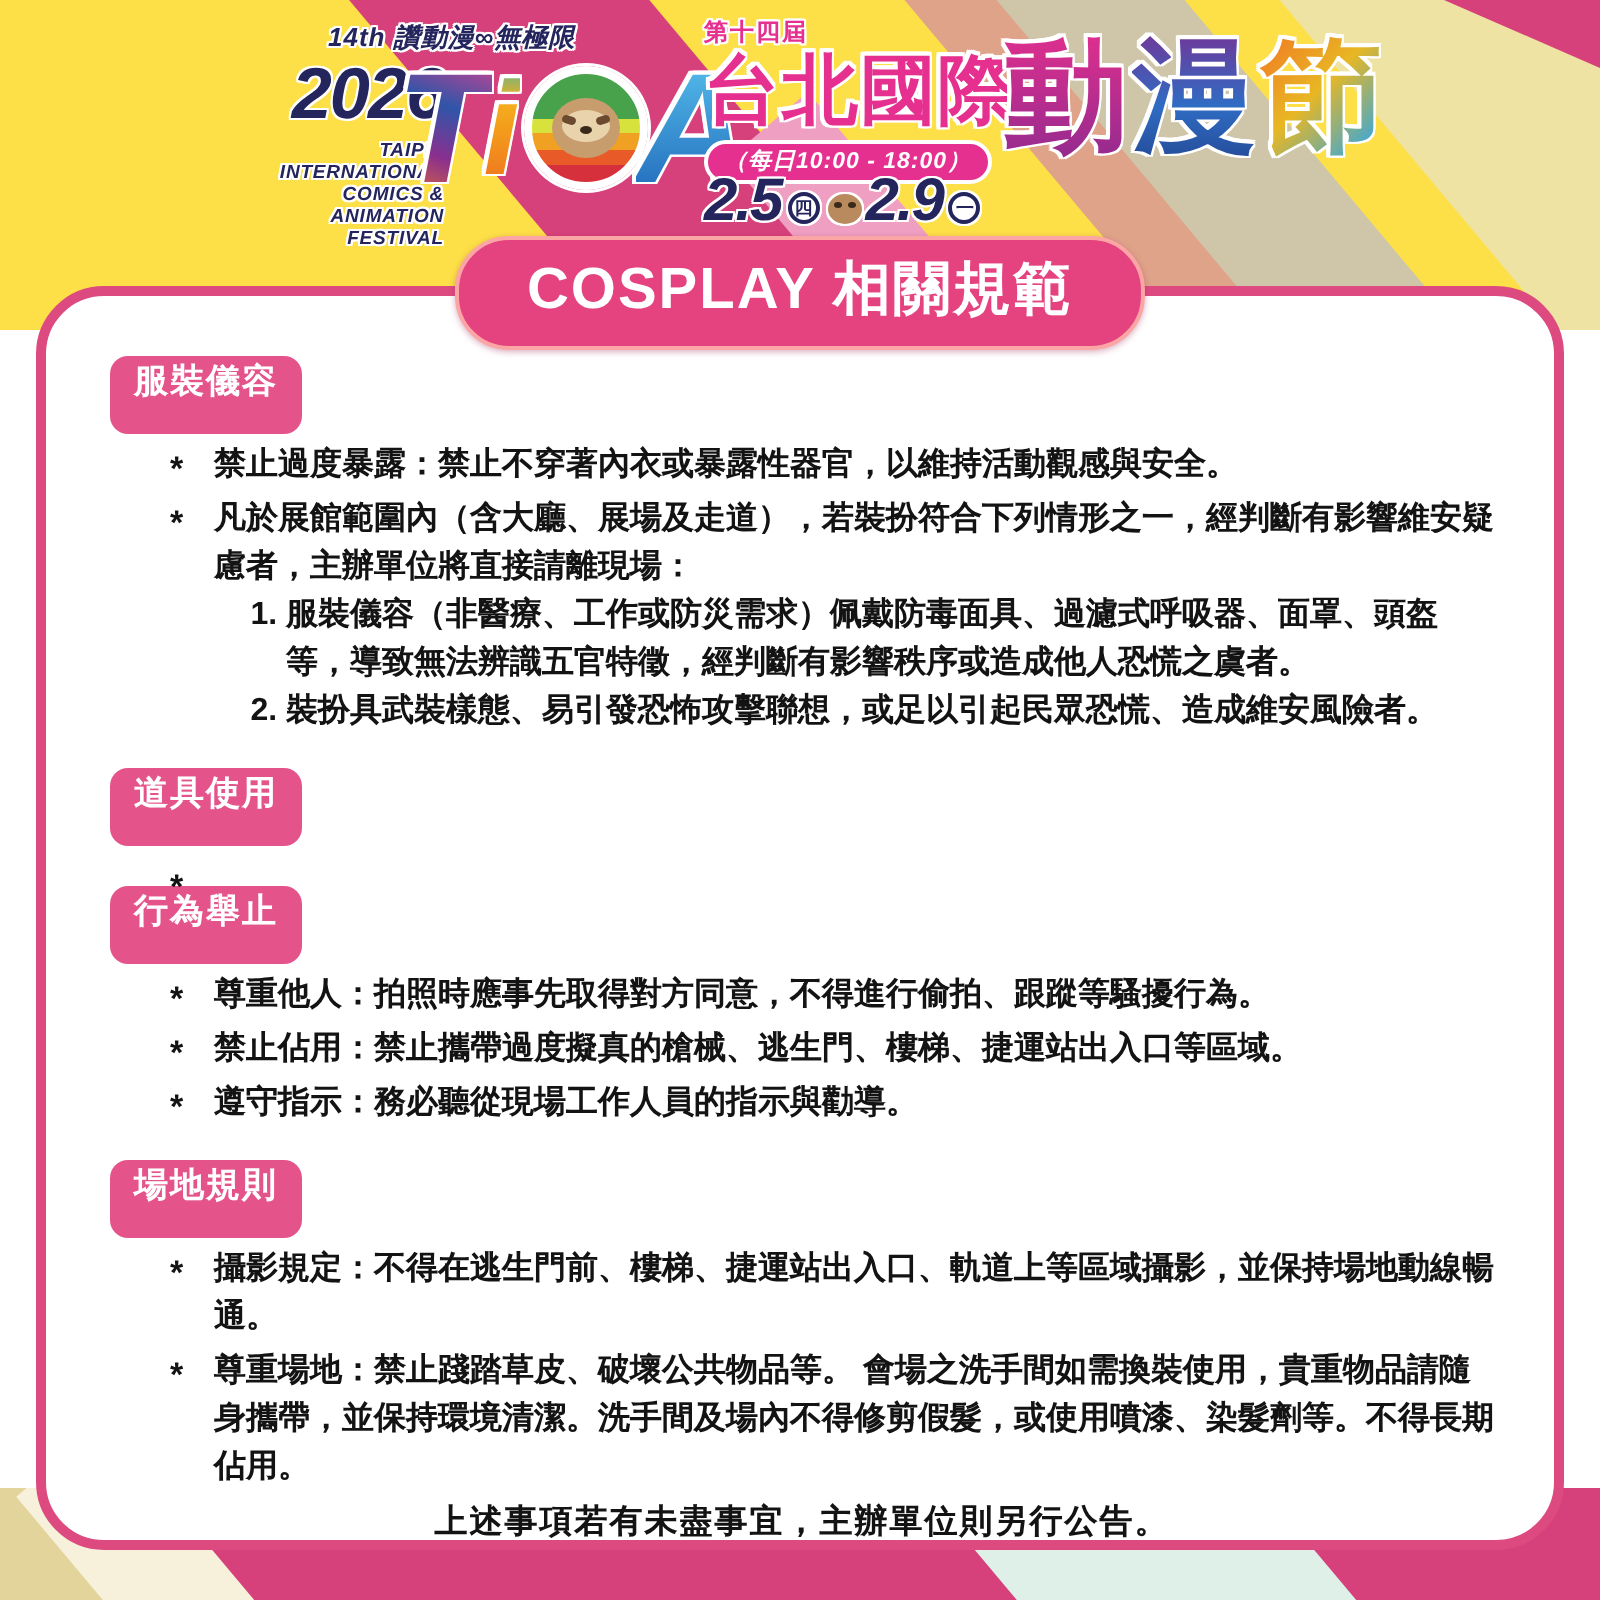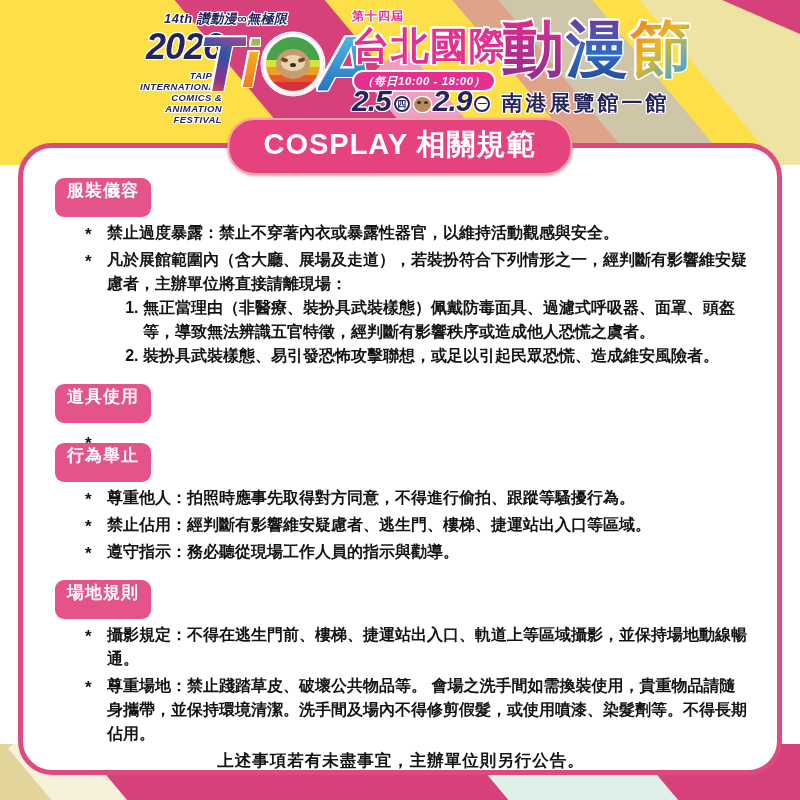--- a/index.html
+++ b/index.html
@@ -147,58 +147,57 @@
       <span class="ec ec1">漫</span>
       <span class="ec ec2">節</span>
     </div>
 
   <div class="dates-row halo-s">
     <span class="dnum">2.5</span>
     <span class="dday">四</span>
     <span class="sloth-mini"></span>
     <span class="dnum">2.9</span>
     <span class="dday">一</span>
-    <span class="venue">南港展覽館一館</span>
   </div>
 </header>
 
 <div class="banner">COSPLAY 相關規範</div>
 
 <div class="band">
   <div class="stripe bd-tan"></div>
   <div class="stripe bd-cream"></div>
   <div class="stripe bd-mint"></div>
 </div>
 
 <main class="panel">
   <div class="content">
     <div id="sections">
   <section class="rule-section">
     <div class="badge">服裝儀容</div>
     <ul class="rules">
             <li class="rule-item"><span class="star">*</span><span class="rule-text">禁止過度暴露：禁止不穿著內衣或暴露性器官，以維持活動觀感與安全。</span></li>
             <li class="rule-item"><span class="star">*</span><span class="rule-text">凡於展館範圍內（含大廳、展場及走道），若裝扮符合下列情形之一，經判斷有影響維安疑慮者，主辦單位將直接請離現場：</span><ol class="sub-list">
-                <li class="sub-item">無正當理由（非醫療、裝扮具武裝樣態）佩戴防毒面具、過濾式呼吸器、面罩、頭盔等，導致無法辨識五官特徵，經判斷有影響秩序或造成他人恐慌之虞者。</li>
+                <li class="sub-item">服裝儀容（非醫療、工作或防災需求）佩戴防毒面具、過濾式呼吸器、面罩、頭盔等，導致無法辨識五官特徵，經判斷有影響秩序或造成他人恐慌之虞者。</li>
                 <li class="sub-item">裝扮具武裝樣態、易引發恐怖攻擊聯想，或足以引起民眾恐慌、造成維安風險者。</li>
               </ol></li>
           </ul>
   </section>
 
   <section class="rule-section">
     <div class="badge">道具使用</div>
     <ul class="rules">
             <li class="rule-item"><span class="star">*</span></li>
           </ul>
   </section>
 
   <section class="rule-section">
     <div class="badge">行為舉止</div>
     <ul class="rules">
             <li class="rule-item"><span class="star">*</span><span class="rule-text">尊重他人：拍照時應事先取得對方同意，不得進行偷拍、跟蹤等騷擾行為。</span></li>
-            <li class="rule-item"><span class="star">*</span><span class="rule-text">禁止佔用：經判斷有影響維安疑慮者、逃生門、樓梯、捷運站出入口等區域。</span></li>
+            <li class="rule-item"><span class="star">*</span><span class="rule-text">禁止佔用：禁止攜帶過度擬真的槍械、逃生門、樓梯、捷運站出入口等區域。</span></li>
             <li class="rule-item"><span class="star">*</span><span class="rule-text">遵守指示：務必聽從現場工作人員的指示與勸導。</span></li>
           </ul>
   </section>
 
   <section class="rule-section">
     <div class="badge">場地規則</div>
     <ul class="rules">
             <li class="rule-item"><span class="star">*</span><span class="rule-text">攝影規定：不得在逃生門前、樓梯、捷運站出入口、軌道上等區域攝影，並保持場地動線暢通。</span></li>
             <li class="rule-item"><span class="star">*</span><span class="rule-text">尊重場地：禁止踐踏草皮、破壞公共物品等。 會場之洗手間如需換裝使用，貴重物品請隨身攜帶，並保持環境清潔。洗手間及場內不得修剪假髮，或使用噴漆、染髮劑等。不得長期佔用。</span></li>
           </ul>

